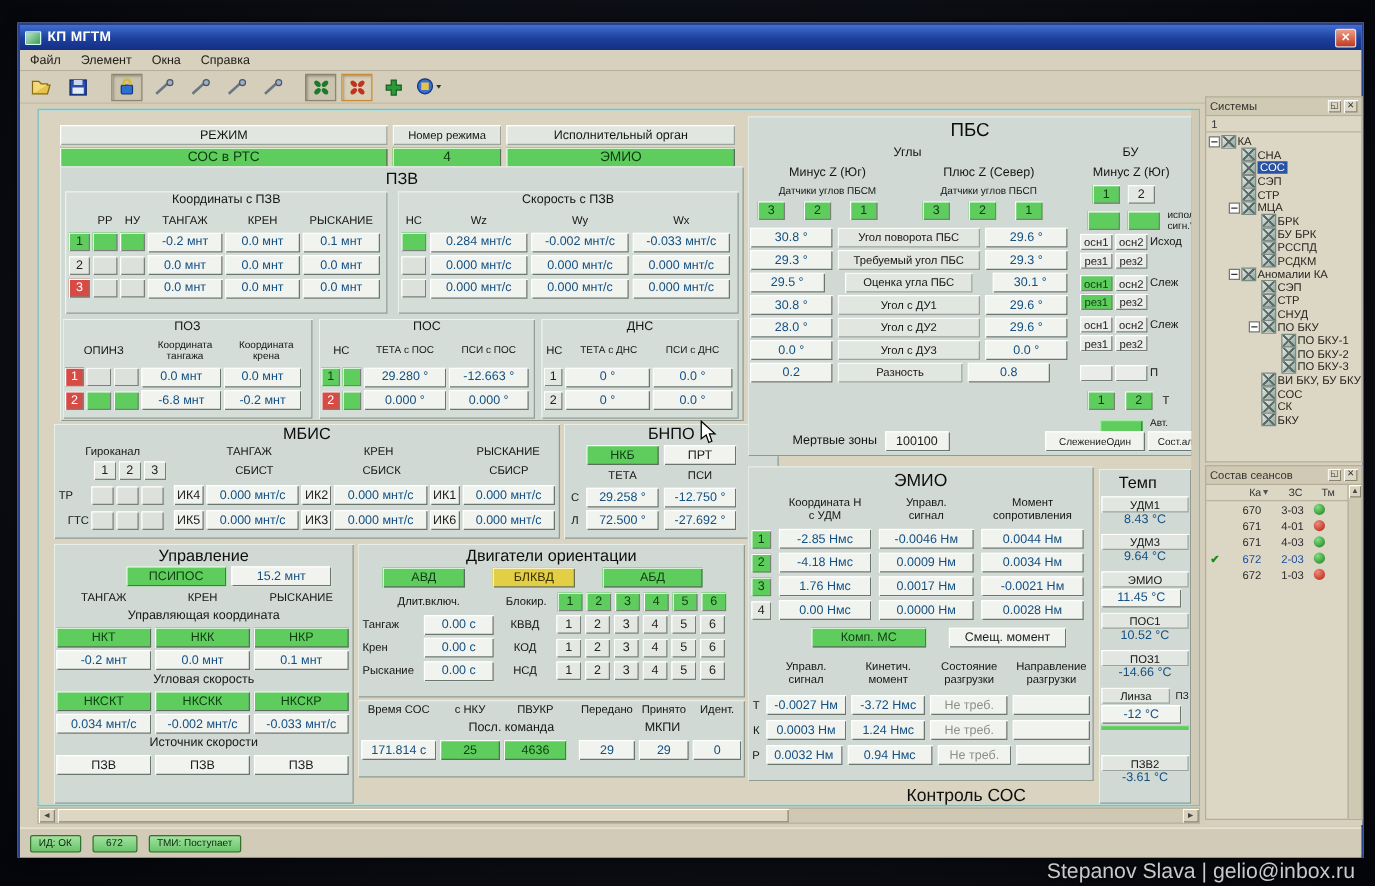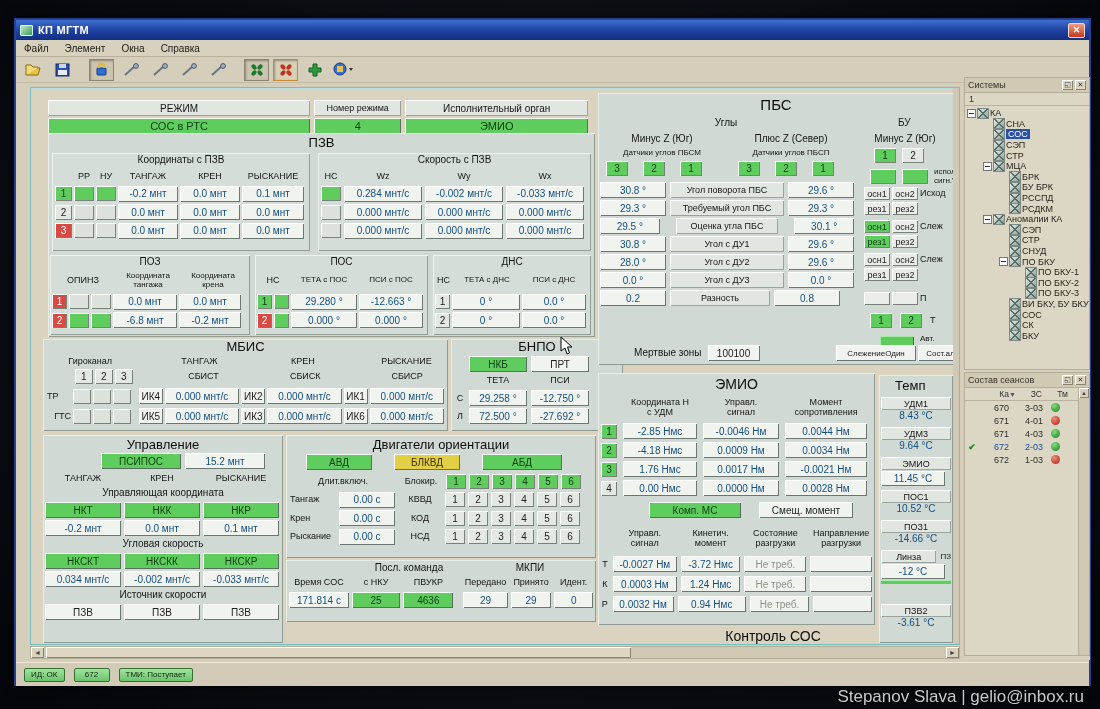--- a/index.html
+++ b/index.html
@@ -488,33 +488,33 @@
           <div class="nb" style="width:20px">1</div>
           <div class="nb" style="width:20px">2</div>
           <div class="nb" style="width:20px">3</div>
           <div class="nb" style="width:20px">4</div>
           <div class="nb" style="width:20px">5</div>
           <div class="nb" style="width:20px">6</div>
         </div>
     </div>
 
     <div class="grp" style="left:255px;top:472px;width:310px;height:62px;padding:0 3px">
-      <div class="row" style="height:15px">
-        <div style="width:62px"></div>
-        <div class="h" style="width:110px">Посл. команда</div>
-        <div class="h" style="flex:1">МКПИ</div>
-      </div>
       <div class="row" style="gap:3px;height:15px">
         <div class="h h9" style="width:62px">Время СОС</div>
         <div class="h h9" style="width:50px">с НКУ</div>
         <div class="h h9" style="width:52px">ПВУКР</div>
         <div style="width:4px"></div>
         <div class="h h9" style="width:46px">Передано</div>
         <div class="h h9" style="width:42px">Принято</div>
         <div class="h h9" style="width:40px">Идент.</div>
+      </div>
+      <div class="row" style="height:15px">
+        <div style="width:62px"></div>
+        <div class="h" style="width:110px">Посл. команда</div>
+        <div class="h" style="flex:1">МКПИ</div>
       </div>
       <div class="row" style="gap:3px;margin-top:2px">
         <div class="c" style="width:62px">171.814 с</div>
         <div class="c grn" style="width:50px">25</div>
         <div class="c grn" style="width:52px">4636</div>
         <div style="width:4px"></div>
         <div class="c" style="width:46px">29</div>
         <div class="c" style="width:42px">29</div>
         <div class="c" style="width:40px">0</div>
       </div>

